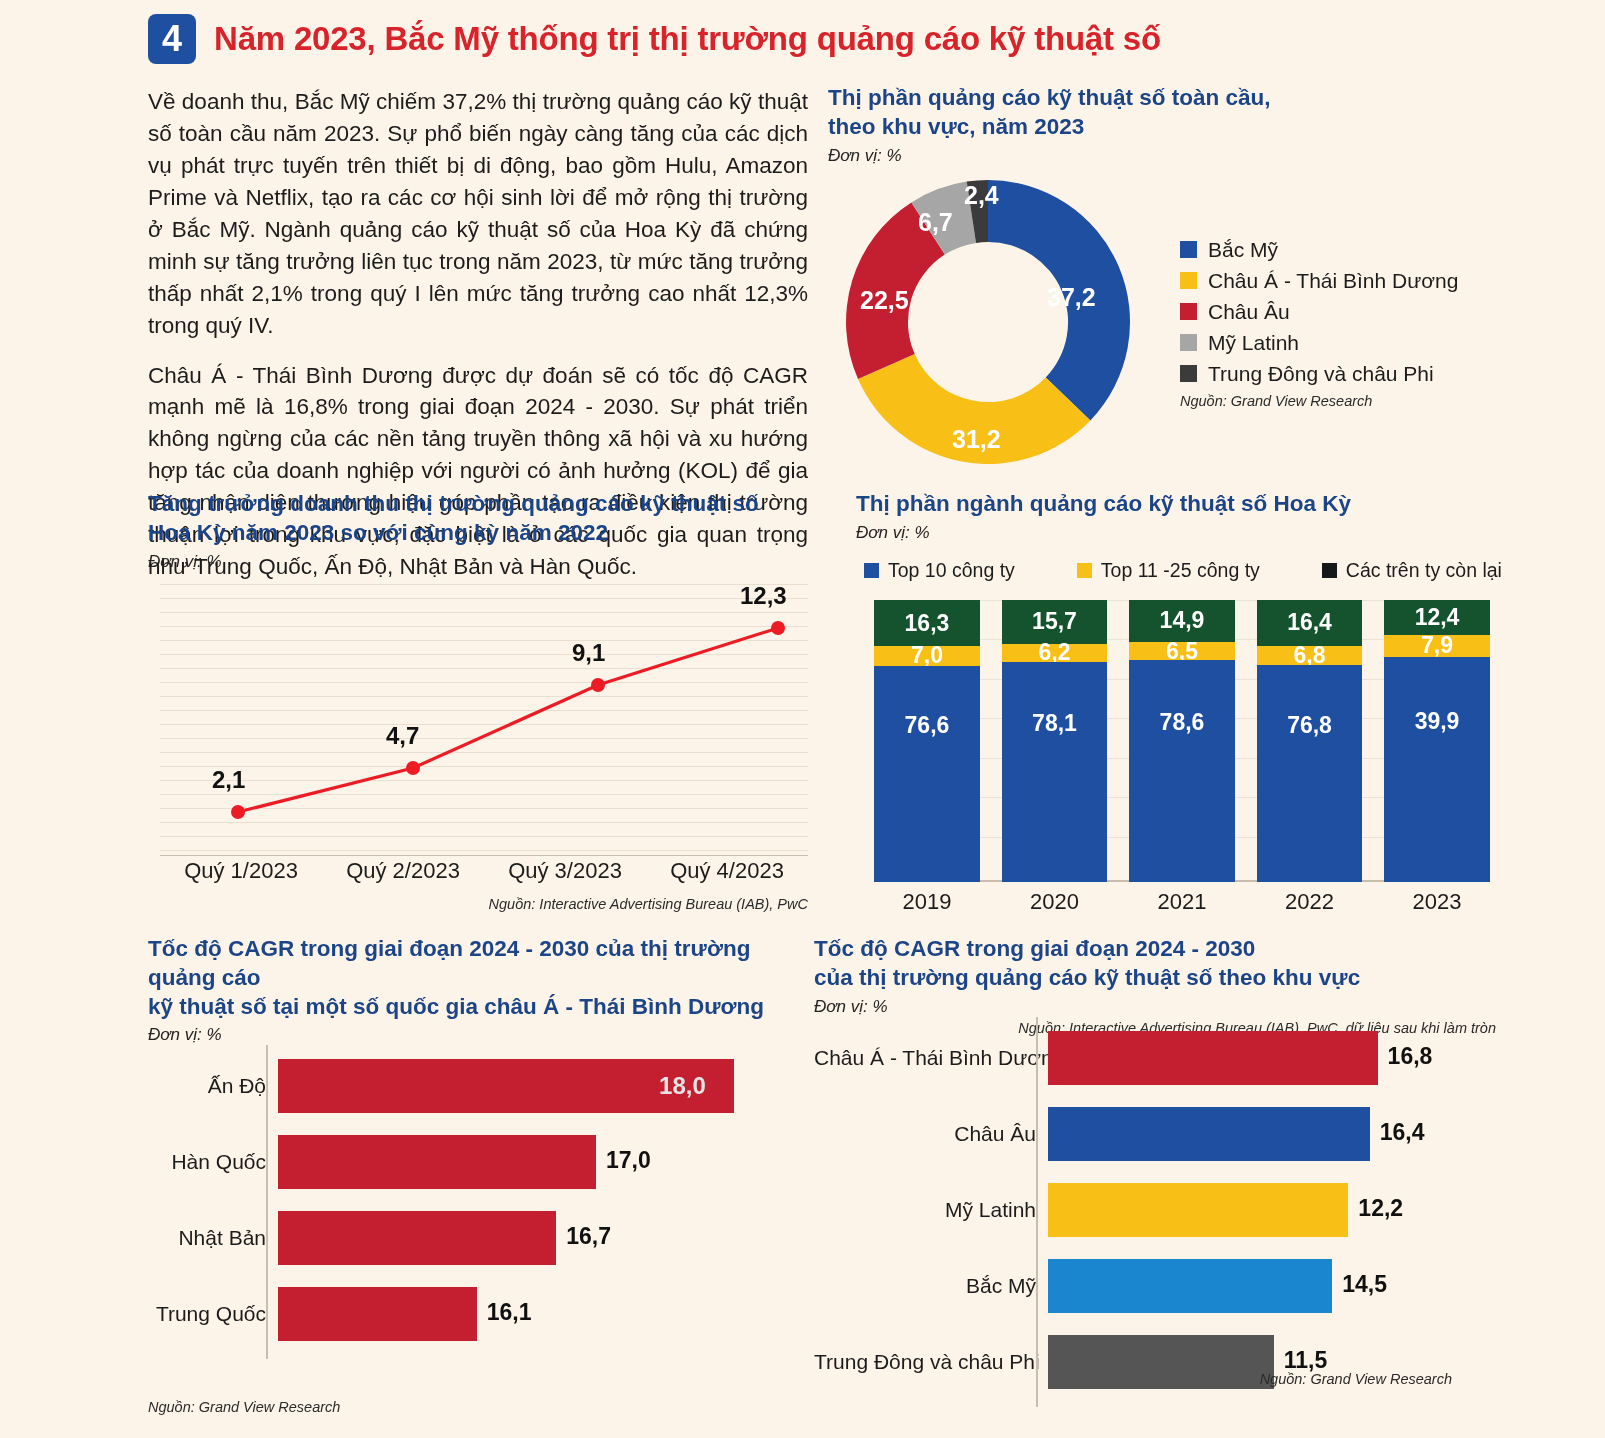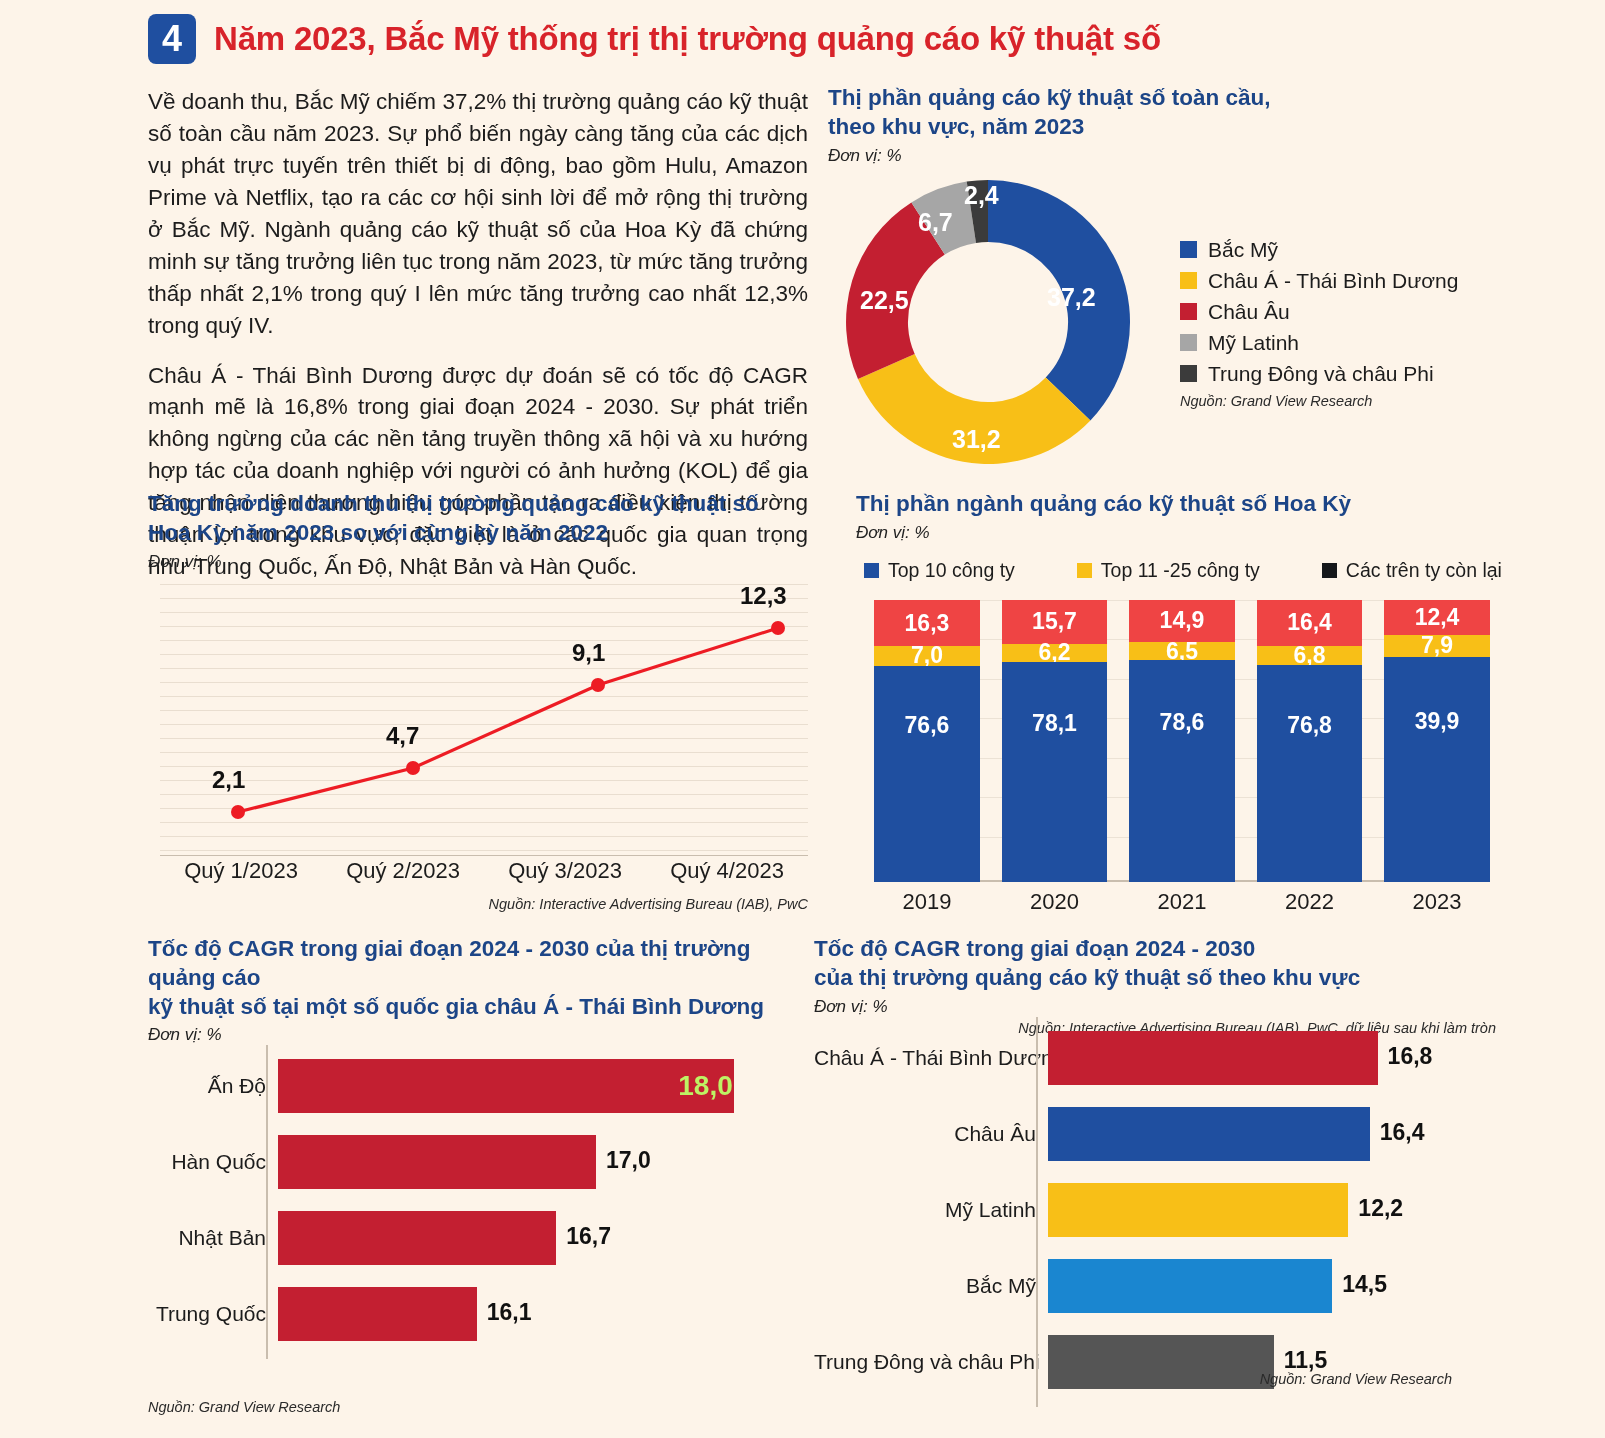--- a/index.html
+++ b/index.html
@@ -81,39 +81,39 @@
   .stack-grid span{position:absolute;left:0;right:0;height:1px;background:#ece2d5;}
   .stack-cols{
     position:absolute;left:18px;right:6px;top:0;bottom:38px;
     display:flex;justify-content:space-between;align-items:flex-end;
   }
   .stack-col{width:17.2%;display:flex;flex-direction:column;justify-content:flex-end;height:100%;}
   .seg{
     display:flex;align-items:center;justify-content:center;
     color:#ffffff;font-weight:bold;font-size:23px;
   }
-  .seg.top{background:#ef4444;}
+  .seg.top{background:#14532d;}
   .seg.mid{background:#f8bf17;}
   .seg.base{background:#1f4fa0;align-items:center;}
   .seg.base span{margin-bottom:96px;}
   .stack-axis{
     position:absolute;left:18px;right:6px;bottom:0;height:36px;
     display:flex;justify-content:space-between;align-items:center;
   }
   .stack-axis div{width:17.2%;text-align:center;font-size:22px;color:#1c1c1c;}
   .axis-line{position:absolute;left:18px;right:6px;bottom:38px;height:1.5px;background:#c9bdae;}
   .stack-source{position:absolute;right:0;top:420px;}
 
   
   .hbar-wrap{position:relative;margin-top:14px;}
   .hbar-row{display:flex;align-items:center;height:54px;margin-bottom:22px;}
   .hbar-cat{text-align:right;font-size:21px;color:#1c1c1c;padding-right:12px;white-space:nowrap;}
   .hbar-track{position:relative;flex:1;height:100%;}
   .hbar{height:100%;display:flex;align-items:center;justify-content:flex-end;}
-  .hbar-val-in{color:#bef264;font-weight:bold;font-size:28px;padding-right:1px;}
+  .hbar-val-in{color:#e5e5e5;font-weight:bold;font-size:24px;padding-right:28px;}
   .hbar-val-out{font-weight:bold;font-size:23px;color:#111;padding-left:10px;white-space:nowrap;}
   .vline{position:absolute;top:-14px;bottom:-18px;width:1.5px;background:#c9bdae;}
 
   #apac-panel{left:148px;top:935px;width:660px;}
   #apac-panel .hbar-cat{width:118px;}
   #apac-panel .vline{left:118px;}
   #apac-source{position:absolute;left:0;top:340px;}
 
   #region-panel{left:814px;top:935px;width:646px;}
   #region-panel .hbar-cat{width:222px;}

